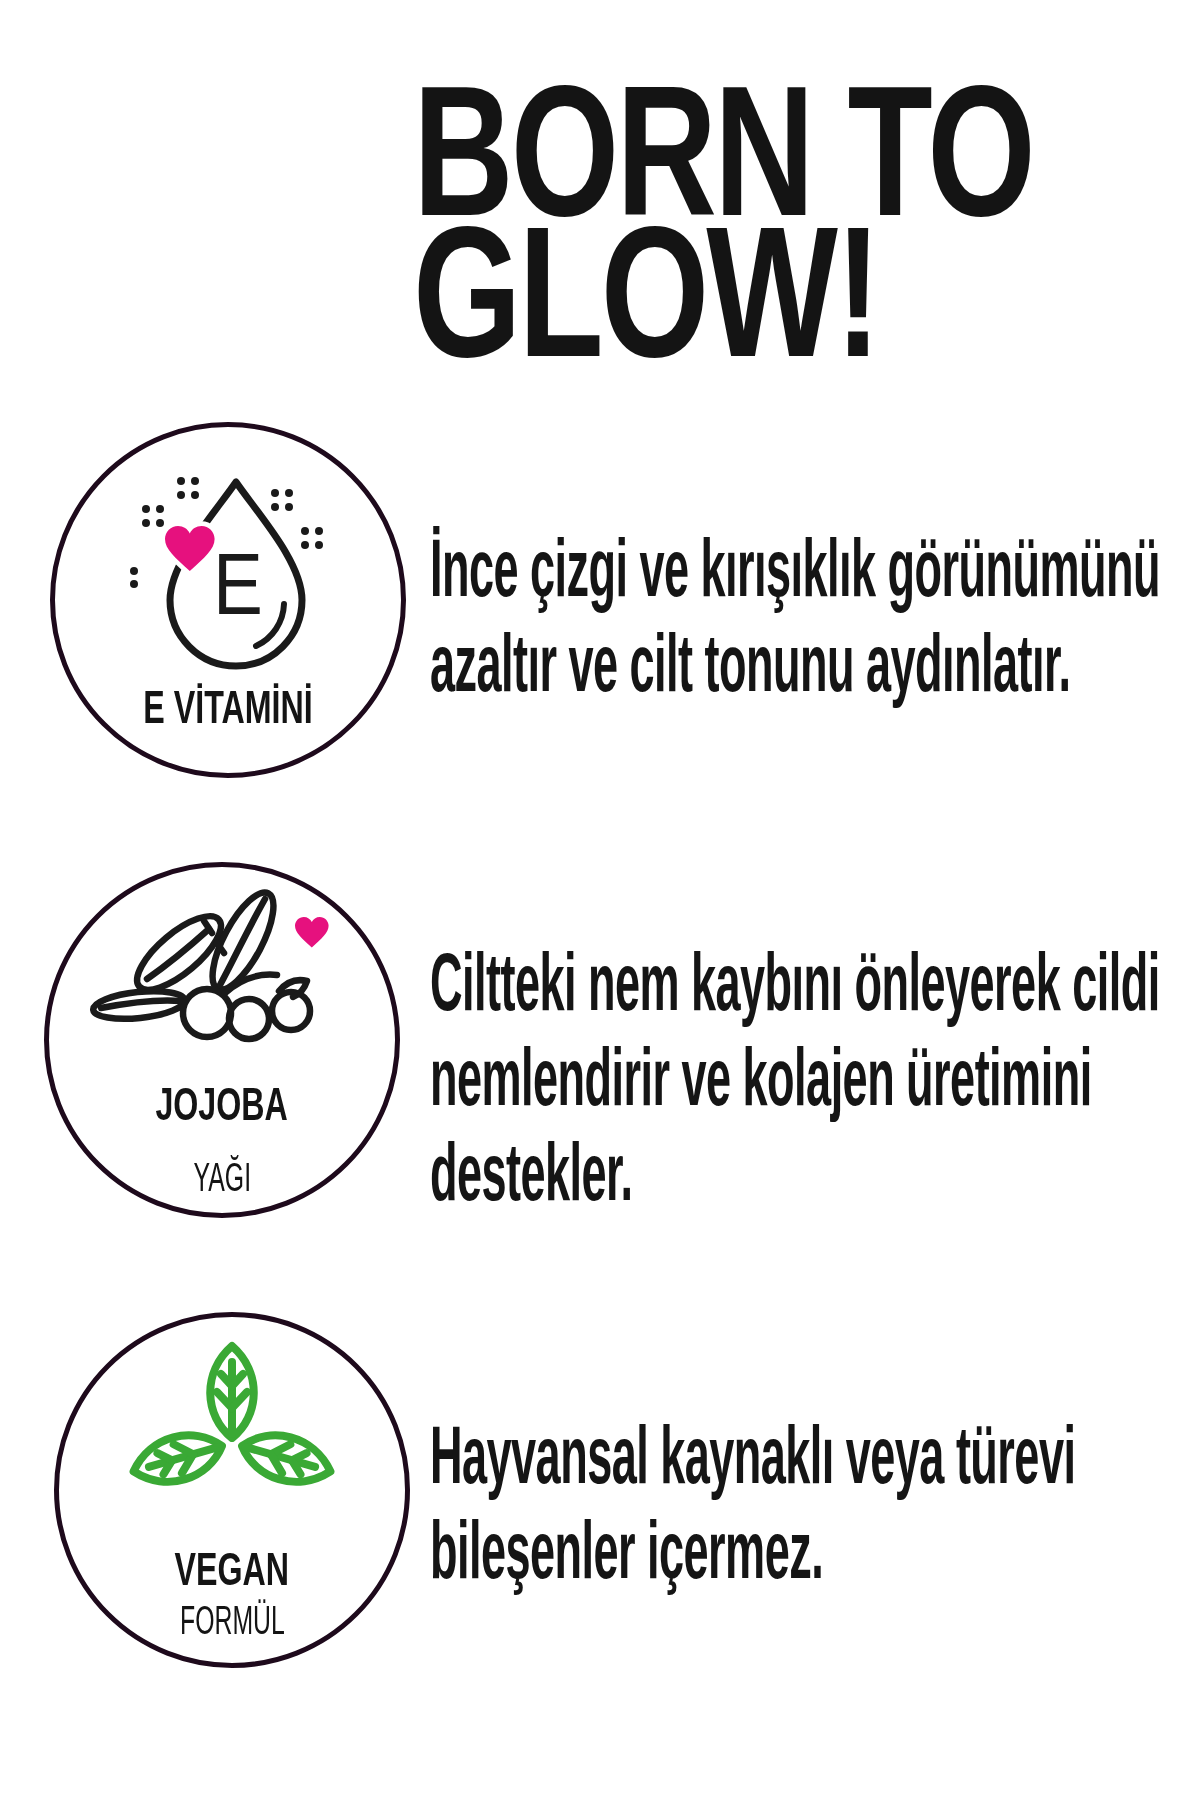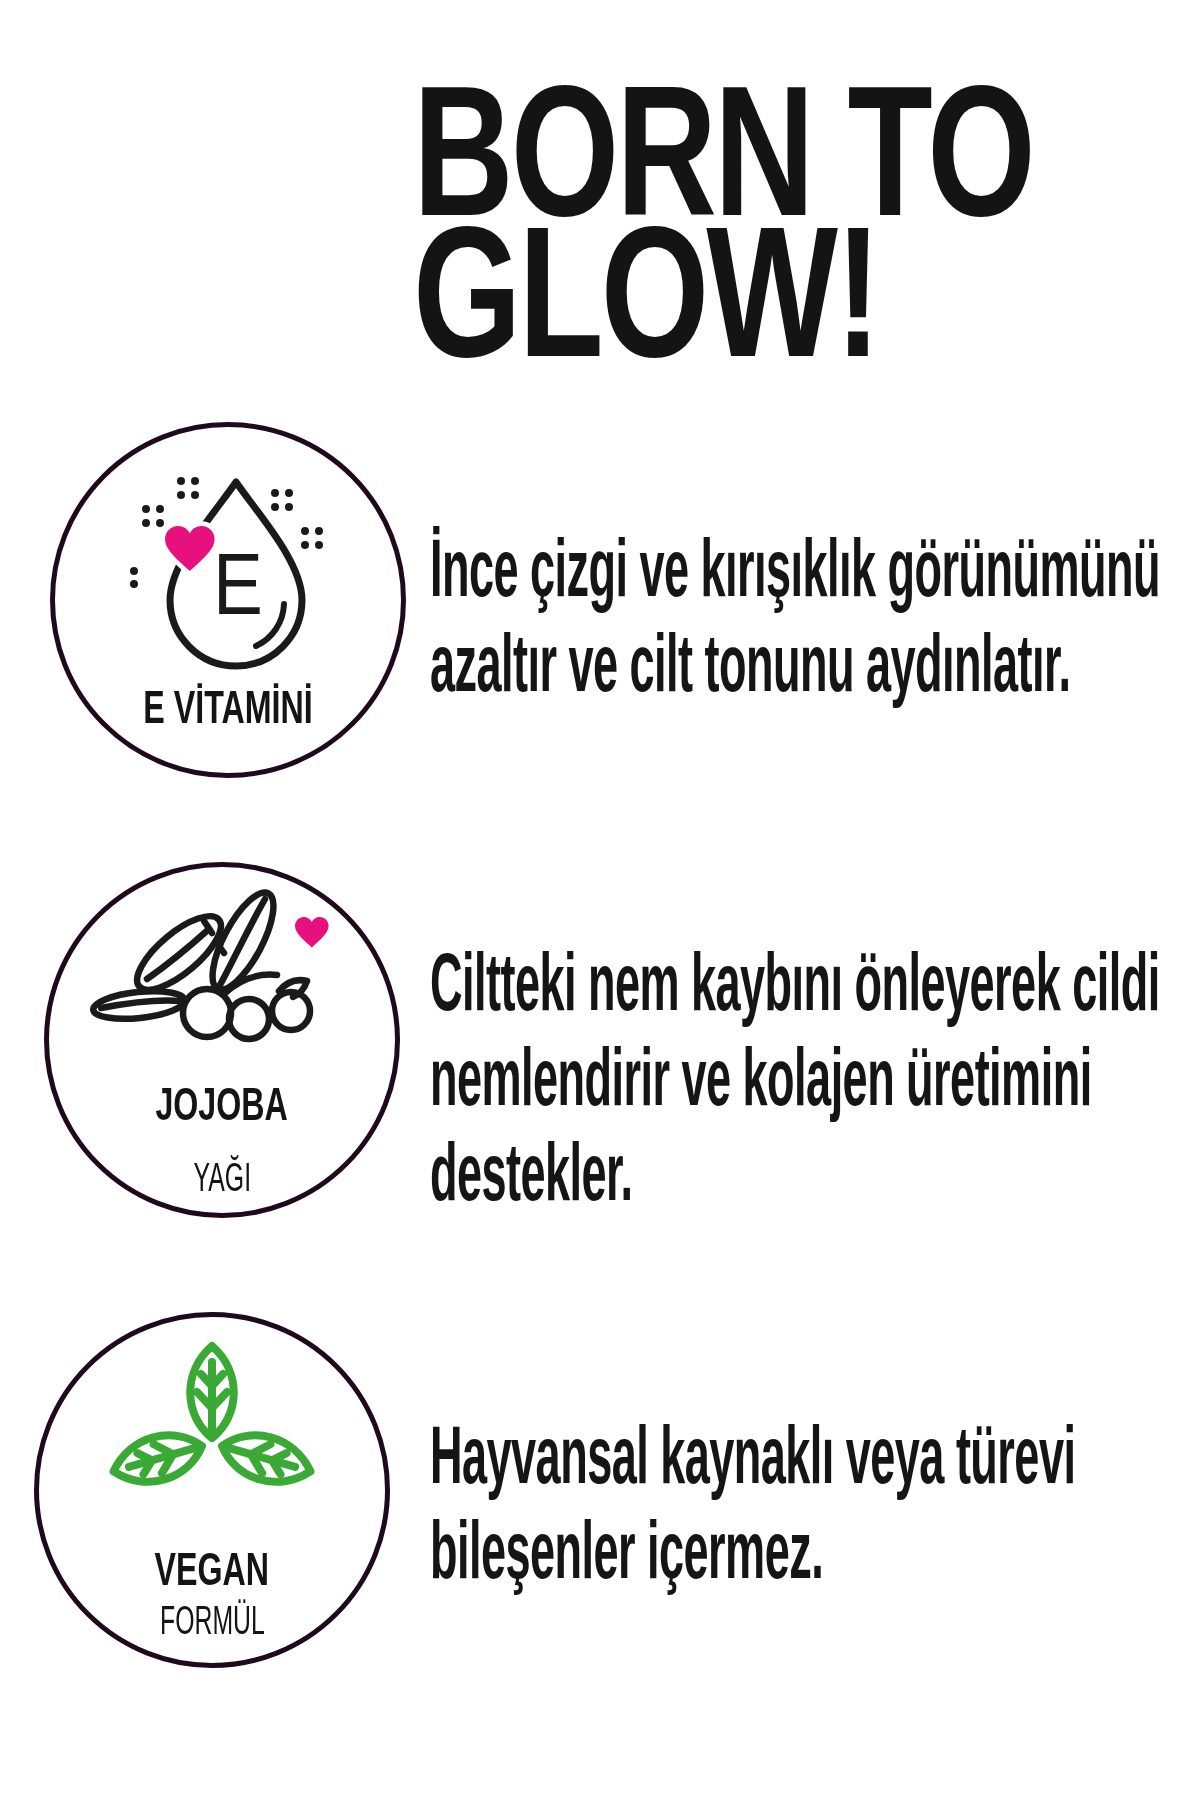--- a/index.html
+++ b/index.html
@@ -16,21 +16,21 @@
   }
   
   .badge{
     position:absolute;width:346px;height:346px;border:5px solid #1e0a1c;
     border-radius:50%;background:#fff;
     display:flex;flex-direction:column;align-items:center;justify-content:center;
     text-align:center;
   }
   .badge-1{left:50px;top:422px;}
   .badge-2{left:44px;top:862px;gap:22px;}
-  .badge-3{left:34px;top:1312px;}
+  .badge-3{left:54px;top:1312px;}
   .badge-title{
     font-size:46px;font-weight:700;color:#141414;white-space:nowrap;
     transform:scaleX(0.7);margin-top:4px;
   }
   .badge-sub{
     font-size:40px;font-weight:400;color:#141414;white-space:nowrap;
     transform:scaleX(0.62);margin-top:2px;
   }
   .badge svg{display:block;}
   

